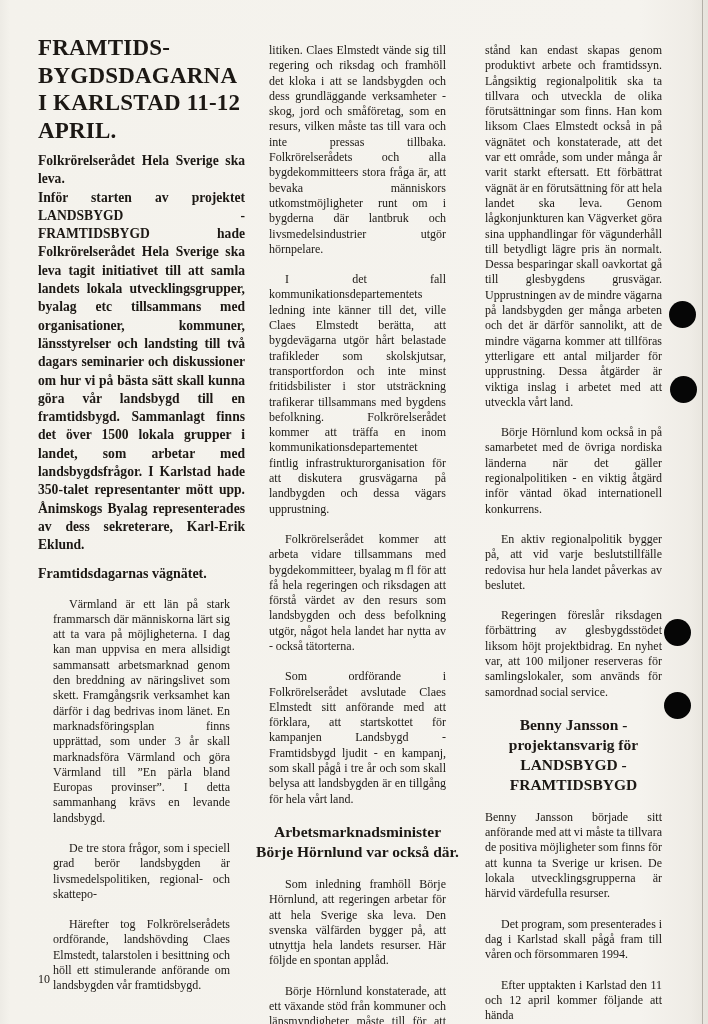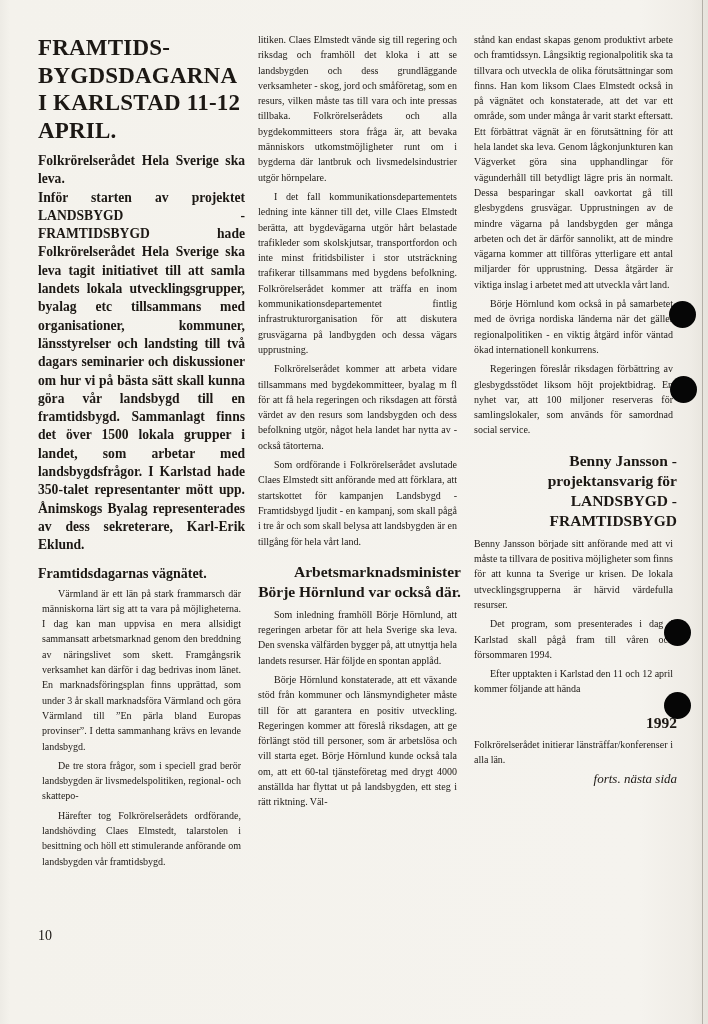--- a/index.html
+++ b/index.html
@@ -11,35 +11,35 @@
     overflow:hidden;
     font-family:"Liberation Serif","DejaVu Serif",serif;
     color:#1c1814;
   }
   .content {
     position:absolute; left:38px; top:28px;
     display:flex; gap:9px;
   }
   .col { width:207px; }
   .body {
-    margin:4px;
-    font-size:10px; line-height:15.3px;
+    margin:15px;
+    font-size:12px; line-height:15.3px;
     text-align:justify;
     word-spacing:-0.3px;
   }
   .indent { text-indent:16px; }
   .title { margin:6px 0 8px 0; font-size:23px; line-height:27.5px; font-weight:bold; letter-spacing:0.2px; }
   .title span { display:block; }
   .lead { margin:0; font-weight:bold; font-size:13.6px; line-height:18.3px; text-align:justify; word-spacing:-0.3px; }
   .h-small { margin:10px 0 2px 0; font-size:14px; line-height:17px; font-weight:bold; text-align:left; }
-  .h-big { margin:13px 0 5px 0; font-size:15.5px; line-height:20px; font-weight:bold; text-align:right; }
+  .h-big { margin:13px 0 5px 0; font-size:15.5px; line-height:20px; font-weight:bold; text-align:center; }
   .year-line { margin:0; font-size:15.5px; line-height:21px; font-weight:bold; text-align:right; }
   .year-gap { margin-top:15px; }
   .forts { margin:4px 0 0 0; font-size:13px; line-height:16px; font-style:italic; text-align:right; }
-  .page-number { position:absolute; left:38px; top:928px; font-size:14px; }
+  .page-number { position:absolute; left:38px; top:972px; font-size:12px; }
   .hole { position:absolute; width:27px; height:27px; border-radius:50%; background:#060606; }
   .hole1 { left:669px; top:301px; }
   .hole2 { left:670px; top:376px; }
   .hole3 { left:664px; top:619px; }
   .hole4 { left:664px; top:692px; }
   .edge-line { position:absolute; right:5px; top:0; width:1px; height:1024px; background:#b3afa7; }
 </style>
 </head>
 <body>
 
@@ -68,20 +68,21 @@
       <p class="body indent">Folkrörelserådet kommer att arbeta vidare tillsammans med bygdekommitteer, byalag m fl för att få hela regeringen och riksdagen att förstå värdet av den resurs som landsbygden och dess befolkning utgör, något hela landet har nytta av - också tätorterna.</p>
       <p class="body indent">Som ordförande i Folkrörelserådet avslutade Claes Elmstedt sitt anförande med att förklara, att startskottet för kampanjen Landsbygd - Framtidsbygd ljudit - en kampanj, som skall pågå i tre år och som skall belysa att landsbygden är en tillgång för hela vårt land.</p>
       <h2 class="h-big">Arbetsmarknadsminister Börje Hörnlund var också där.</h2>
       <p class="body indent">Som inledning framhöll Börje Hörnlund, att regeringen arbetar för att hela Sverige ska leva. Den svenska välfärden bygger på, att utnyttja hela landets resurser. Här följde en spontan applåd.</p>
       <p class="body indent">Börje Hörnlund konstaterade, att ett växande stöd från kommuner och länsmyndigheter måste till för att garantera en positiv utveckling. Regeringen kommer att föreslå riksdagen, att ge förlängt stöd till personer, som är arbetslösa och vill starta eget. Börje Hörnlund kunde också tala om, att ett 60-tal tjänsteföretag med drygt 4000 anställda har flyttat ut på landsbygden, ett steg i rätt riktning. Väl-</p>
     </div>
 
     <div class="col">
       <p class="body">stånd kan endast skapas genom produktivt arbete och framtidssyn. Långsiktig regionalpolitik ska ta tillvara och utveckla de olika förutsättningar som finns. Han kom liksom Claes Elmstedt också in på vägnätet och konstaterade, att det var ett område, som under många år varit starkt eftersatt. Ett förbättrat vägnät är en förutsättning för att hela landet ska leva. Genom lågkonjunkturen kan Vägverket göra sina upphandlingar för vägunderhåll till betydligt lägre pris än normalt. Dessa besparingar skall oavkortat gå till glesbygdens grusvägar. Upprustningen av de mindre vägarna på landsbygden ger många arbeten och det är därför sannolikt, att de mindre vägarna kommer att tillföras ytterligare ett antal miljarder för upprustning. Dessa åtgärder är viktiga inslag i arbetet med att utveckla vårt land.</p>
       <p class="body indent">Börje Hörnlund kom också in på samarbetet med de övriga nordiska länderna när det gäller regionalpolitiken - en viktig åtgärd inför väntad ökad internationell konkurrens.</p>
+      <p class="body indent">En aktiv regionalpolitik bygger på, att vid varje beslutstillfälle redovisa hur hela landet påverkas av beslutet.</p>
       <p class="body indent">Regeringen föreslår riksdagen förbättring av glesbygdsstödet liksom höjt projektbidrag. En nyhet var, att 100 miljoner reserveras för samlingslokaler, som används för samordnad social service.</p>
       <h2 class="h-big">Benny Jansson - projektansvarig för LANDSBYGD - FRAMTIDSBYGD</h2>
       <p class="body">Benny Jansson började sitt anförande med att vi måste ta tillvara de positiva möjligheter som finns för att kunna ta Sverige ur krisen. De lokala utvecklingsgrupperna är härvid värdefulla resurser.</p>
       <p class="body indent">Det program, som presenterades i dag i Karlstad skall pågå fram till våren och försommaren 1994.</p>
       <p class="body indent">Efter upptakten i Karlstad den 11 och 12 april kommer följande att hända</p>
       <p class="year-line year-gap">1992</p>
       <p class="body">Folkrörelserådet initierar länsträffar/konferenser i alla län.</p>
       <p class="forts">forts. nästa sida</p>
     </div>
 

